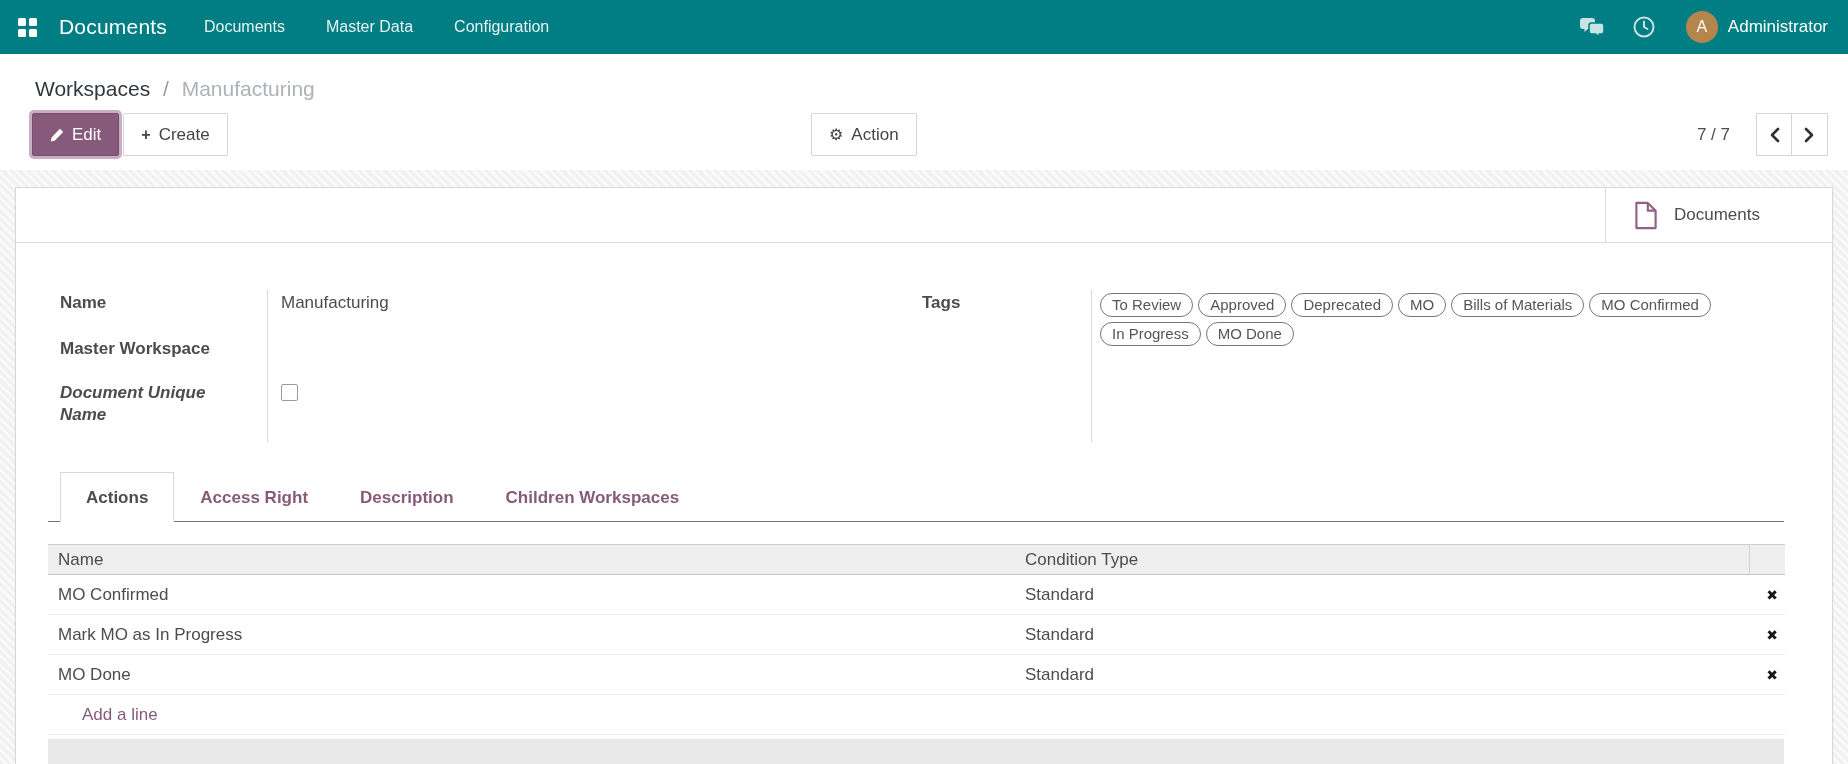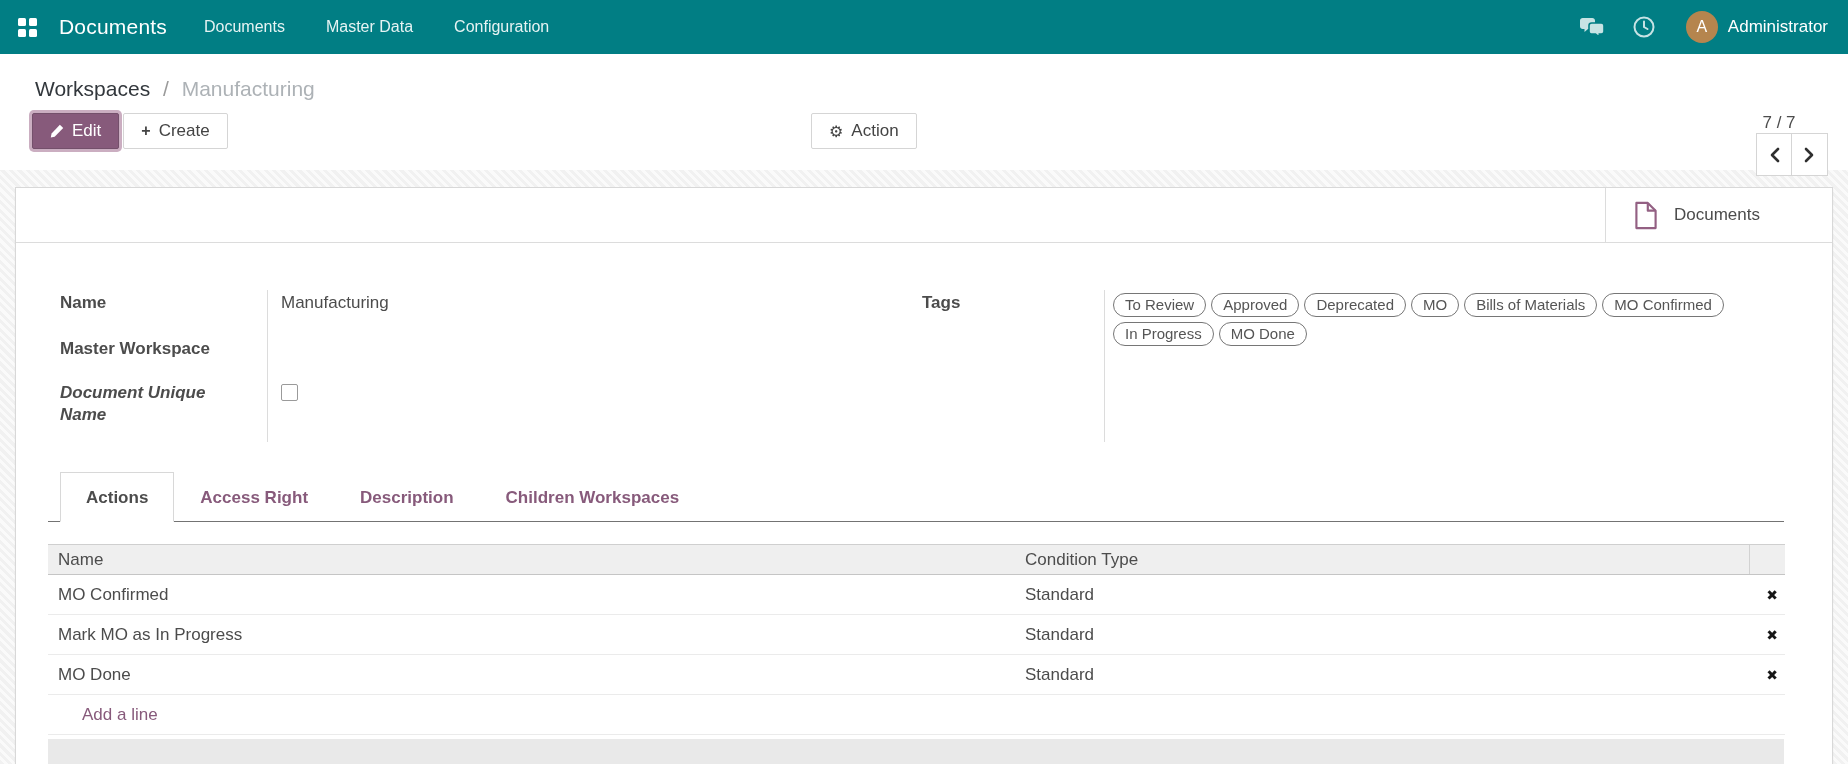--- a/index.html
+++ b/index.html
@@ -20,30 +20,30 @@
     display:flex; align-items:center; justify-content:center; font-size:16px; color:#fff; margin-left:30px; }
   .user-name { font-size:17px; margin-left:10px; cursor:pointer; }
 
   
   .control-panel { height:116px; padding:20px 20px 0 13px; background:#fff;margin-left:16px; }
   .breadcrumb { font-size:21px; margin-left:6px; height:30px; line-height:30px; }
   .breadcrumb .bc-parent { color:#32373c; cursor:pointer; }
   .breadcrumb .bc-sep { color:#9a9a9a; margin:0 7px; }
   .breadcrumb .bc-current { color:#adb2b6; }
   .button-row { position:relative; margin-top:9px; height:44px; display:flex; align-items:flex-start; }
-  .btn { height:36px; display:inline-flex; align-items:center; font-size:17px;
+  .btn { height:43px; display:inline-flex; align-items:center; font-size:17px;
     padding:0 17px; cursor:pointer; border:1px solid #d5d5d5; background:#fff; color:#444;
     border-radius:2px; white-space:nowrap; }
   .btn-primary { background:var(--accent,#875a7b); border-color:#74506b; color:#fff;
     box-shadow:0 0 0 3px #cbaec1; margin-left:3px; }
   .btn .glyph { margin-right:8px; font-size:16px; }
   .btn svg { margin-right:8px; }
   .btn-create { margin-left:4px; }
   .btn-action { position:absolute; left:782px; top:0; }
-  .pager { position:absolute; right:0; top:0; display:flex; align-items:center; height:43px;flex-direction:column; }
+  .pager { position:absolute; right:0; top:0; display:flex; align-items:center; height:43px; }
   .pager-count { font-size:17px; color:#4c4c4c; margin-right:26px; }
   .pager-btns { display:flex; }
   .pager-btn { width:36px; height:43px; background:#fff; border:1px solid #d5d5d5;
     display:flex; align-items:center; justify-content:center; cursor:pointer; }
   .pager-btn + .pager-btn { border-left:none; }
 
   
   .content { height:594px; padding:17px 15px 0 15px;
     background:repeating-linear-gradient(45deg,#f1f1f1 0 3px,#fafafa 3px 6px); }
   .sheet { background:#fff; border:1px solid #d8d8d8; border-bottom:none; height:100%;
@@ -59,21 +59,21 @@
   .group-left { width:862px; flex:none; display:block; }
   .field-row { display:flex; }
   .field-label { width:207px; flex:none; padding-right:45px; font-weight:600; color:#4c4c4c; line-height:22px; padding-top:2px; }
   .field-value { border-left:1px solid #dcdcdc; padding-left:13px; flex:1; line-height:22px; padding-top:2px; }
   .row-name { min-height:46px; }
   .row-parent { min-height:44px; }
   .row-unique { min-height:62px;font-style:italic; }
   .checkbox { width:17px; height:17px; border:1px solid #9a9a9a; border-radius:2px;
     background:#fff; margin-top:2px; cursor:pointer; }
 
-  .group-right { flex:1; min-height:152px;gap:13px; }
+  .group-right { flex:1; min-height:152px; }
   .tags-label { width:169px; flex:none; padding-right:40px; font-weight:600; padding-top:2px; }
   .tags-value { border-left:1px solid #dcdcdc; padding-left:8px; max-width:668px; }
   .tags-wrap { display:flex; flex-wrap:wrap; gap:5px 5px; padding-top:1px; }
   .tag-pill { border:1px solid #767676; border-radius:20px; padding:1px 11px 2px;
     font-size:15px; color:#555; line-height:19px; white-space:nowrap; background:#fff; }
 
   
   .notebook { padding:0 48px 0 32px; margin-top:30px; }
   .tabs { display:flex; border-bottom:1px solid #737373; padding-left:12px; height:50px;font-weight:bold; }
   .tab { padding:0 25px; line-height:49px; font-size:17px; color:var(--accent,#875a7b);

